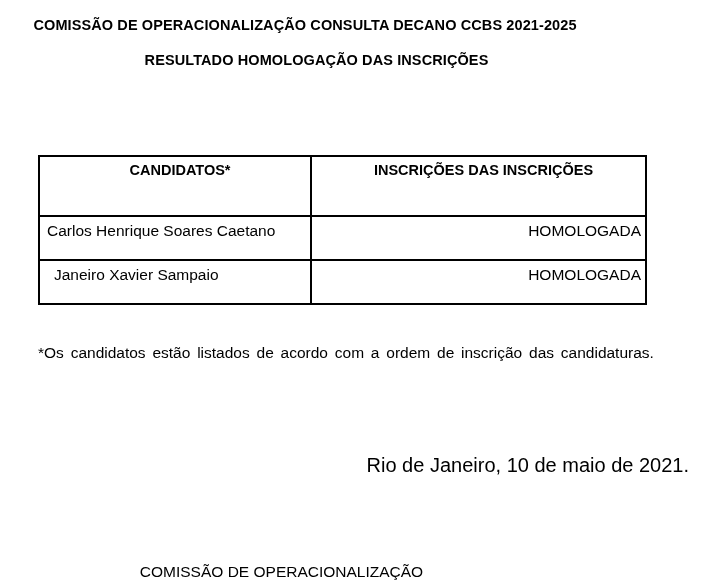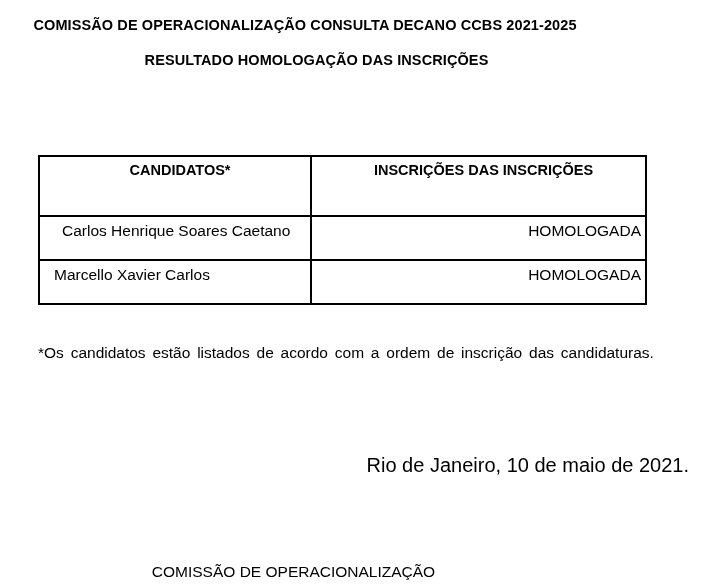--- a/index.html
+++ b/index.html
@@ -65,21 +65,21 @@
     text-align: center;
   }
   .results-table td {
     height: 44px;
     padding: 5px 4px 0 4px;
     font-size: 15.5px;
     font-weight: normal;
   }
   td.cell-candidate {
     text-align: left;
-    padding-left: 22px;
+    padding-left: 7px;
   }
   td.cell-candidate.indent2 {
     padding-left: 14px;
   }
   td.cell-status {
     text-align: right;
   }
   .footnote {
     position: absolute;
     left: 38px;
@@ -93,21 +93,21 @@
     position: absolute;
     top: 454px;
     right: 13px;
     font-size: 20px;
     text-align: right;
     white-space: nowrap;
   }
   .footer-line {
     position: absolute;
     top: 563px;
-    left: 16px;
+    left: 4px;
     width: 555px;
     text-align: center;
     font-size: 15.5px;
     white-space: nowrap;
   }
 </style>
 </head>
 <body>
 
 <div class="page">
@@ -126,21 +126,21 @@
         <th>CANDIDATOS*</th>
         <th>INSCRIÇÕES DAS INSCRIÇÕES</th>
       </tr>
     </thead>
     <tbody>
       <tr>
         <td class="cell-candidate">Carlos Henrique Soares Caetano</td>
         <td class="cell-status">HOMOLOGADA</td>
       </tr>
       <tr>
-        <td class="cell-candidate indent2">Marcello Xavier Carlos</td>
+        <td class="cell-candidate indent2">Janeiro Xavier Sampaio</td>
         <td class="cell-status">HOMOLOGADA</td>
       </tr>
     </tbody>
   </table>
 
   <div class="footnote">*Os candidatos estão listados de acordo com a ordem de inscrição das candidaturas.</div>
 
   <div class="dateline">Rio de Janeiro, 10 de maio de 2021.</div>
 
   <div class="footer-line">COMISSÃO DE OPERACIONALIZAÇÃO</div>

